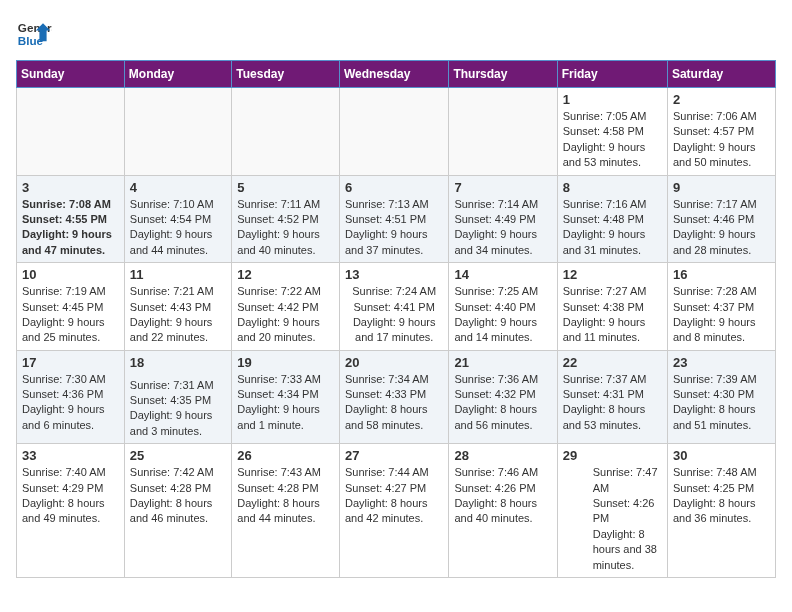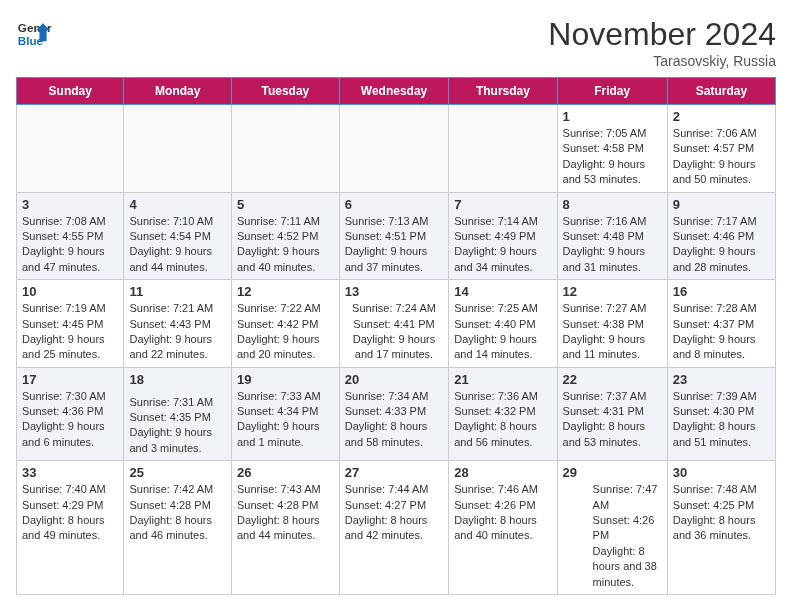--- a/index.html
+++ b/index.html
@@ -36,24 +36,24 @@
     .subtitle {
       font-size: 14px;
       color: #555;
     }
     .calendar {
       width: 100%;
       border-collapse: collapse;
       font-size: 11px;
     }
     .calendar th {
-      background: #be185d;
+      background: #701a75;
       color: #fff;
       padding: 6px 4px;
-      text-align: center;
+      text-align: left;
       font-size: 12px;
       font-weight: bold;
       border: 1px solid #5590cc;
     }
     .calendar td {
       border: 1px solid #ccc;
       vertical-align: top;
       padding: 4px 5px;
       width: 113px;
       min-height: 80px;
@@ -83,24 +83,20 @@
 </head>
 <body>
 
 <div class="header">
   <div class="logo">
     <svg class="logo-icon" viewBox="0 0 40 40" xmlns="http://www.w3.org/2000/svg">
       <text x="2" y="18" font-size="13" font-weight="bold" fill="#333">General</text>
       <text x="2" y="32" font-size="13" font-weight="bold" fill="#1a6db5">Blue</text>
       <polygon points="30,8 38,16 34,16 34,28 26,28 26,16 22,16" fill="#1a6db5"></polygon>
     </svg>
-  </div>
-  <div class="title-block">
-    <div class="month-title">November 2024</div>
-    <div class="subtitle">Tarasovskiy, Russia</div>
   </div>
 </div>
 
 <table class="calendar">
   <thead>
     <tr id="weekday-header">
     <th>Sunday</th>
         <th>Monday</th>
         <th>Tuesday</th>
         <th>Wednesday</th>
@@ -125,21 +121,21 @@
         <td>
           <div class="day-num">2</div>
           <div class="day-info" style="white-space: pre-line;">Sunrise: 7:06 AM
 Sunset: 4:57 PM
 Daylight: 9 hours and 50 minutes.</div>
         </td>
       </tr>
       <tr class="row-alt">
         <td>
           <div class="day-num">3</div>
-          <div class="day-info" style="white-space: pre-line;">Sunrise: 7:08 AM
+          <div class="day-info" style="white-space: pre-line; font-weight: bold;">Sunrise: 7:08 AM
 Sunset: 4:55 PM
 Daylight: 9 hours and 47 minutes.</div>
         </td>
         <td>
           <div class="day-num">4</div>
           <div class="day-info" style="white-space: pre-line;">Sunrise: 7:10 AM
 Sunset: 4:54 PM
 Daylight: 9 hours and 44 minutes.</div>
         </td>
         <td>

